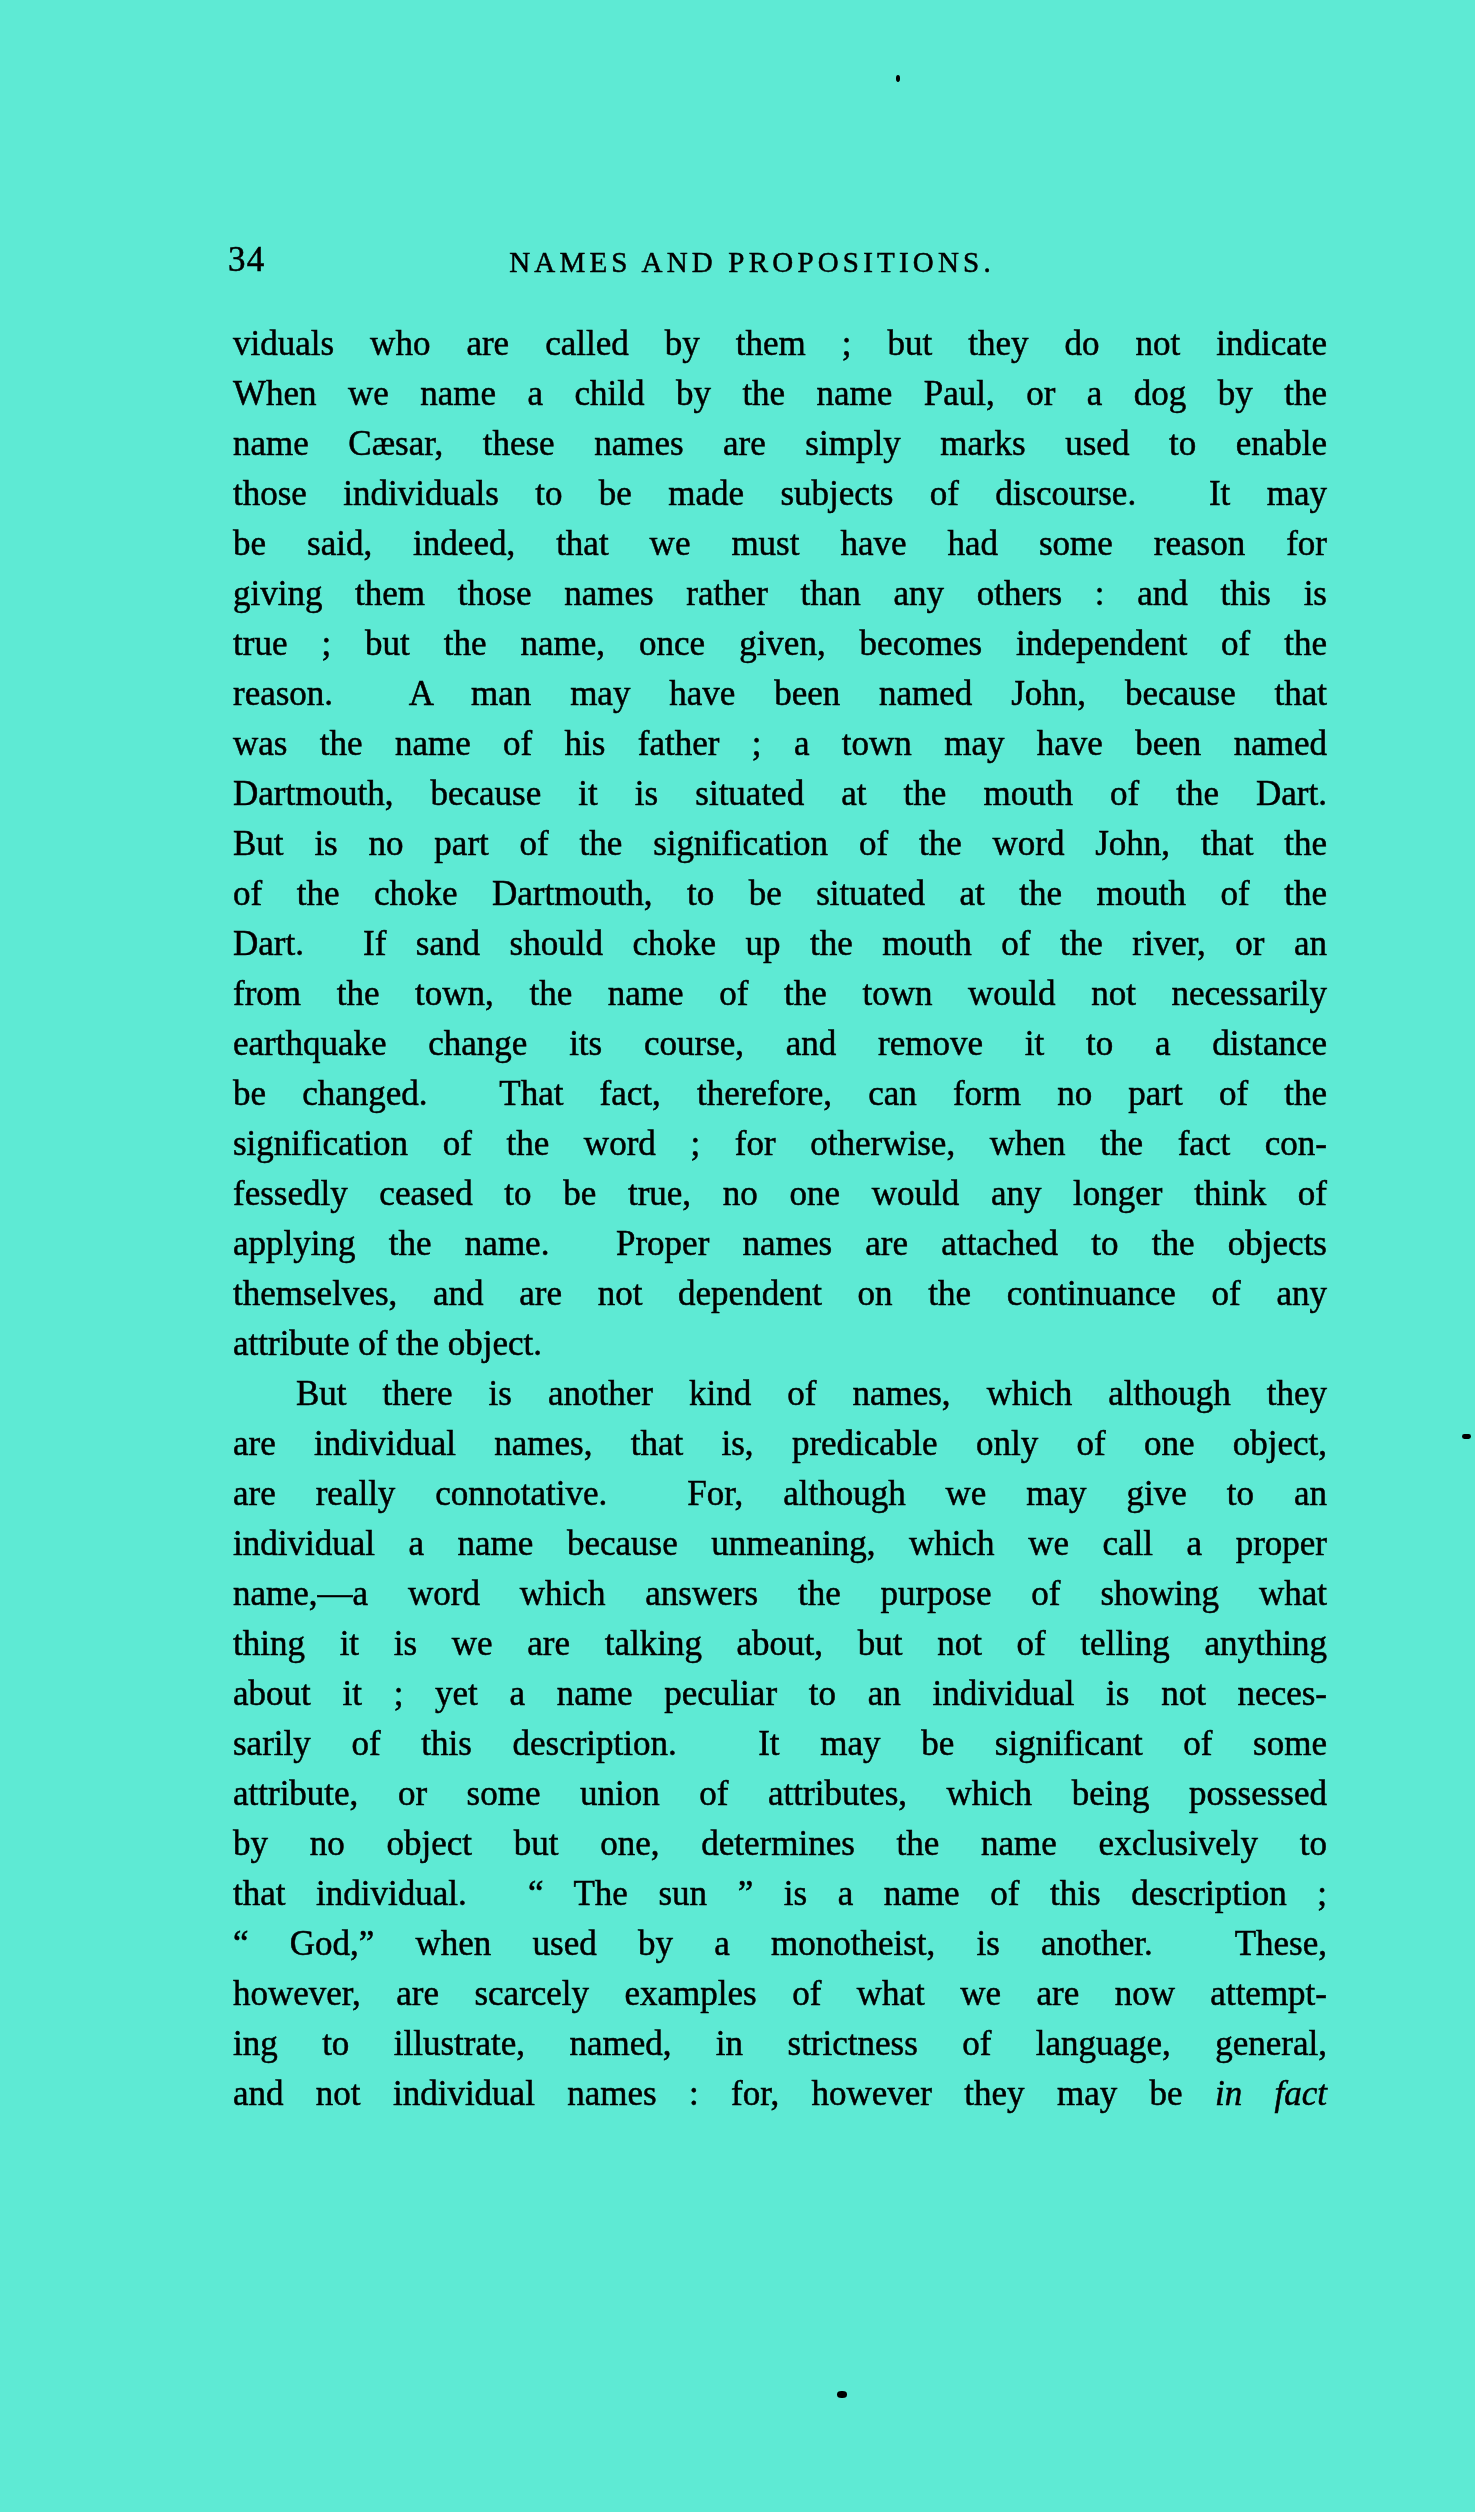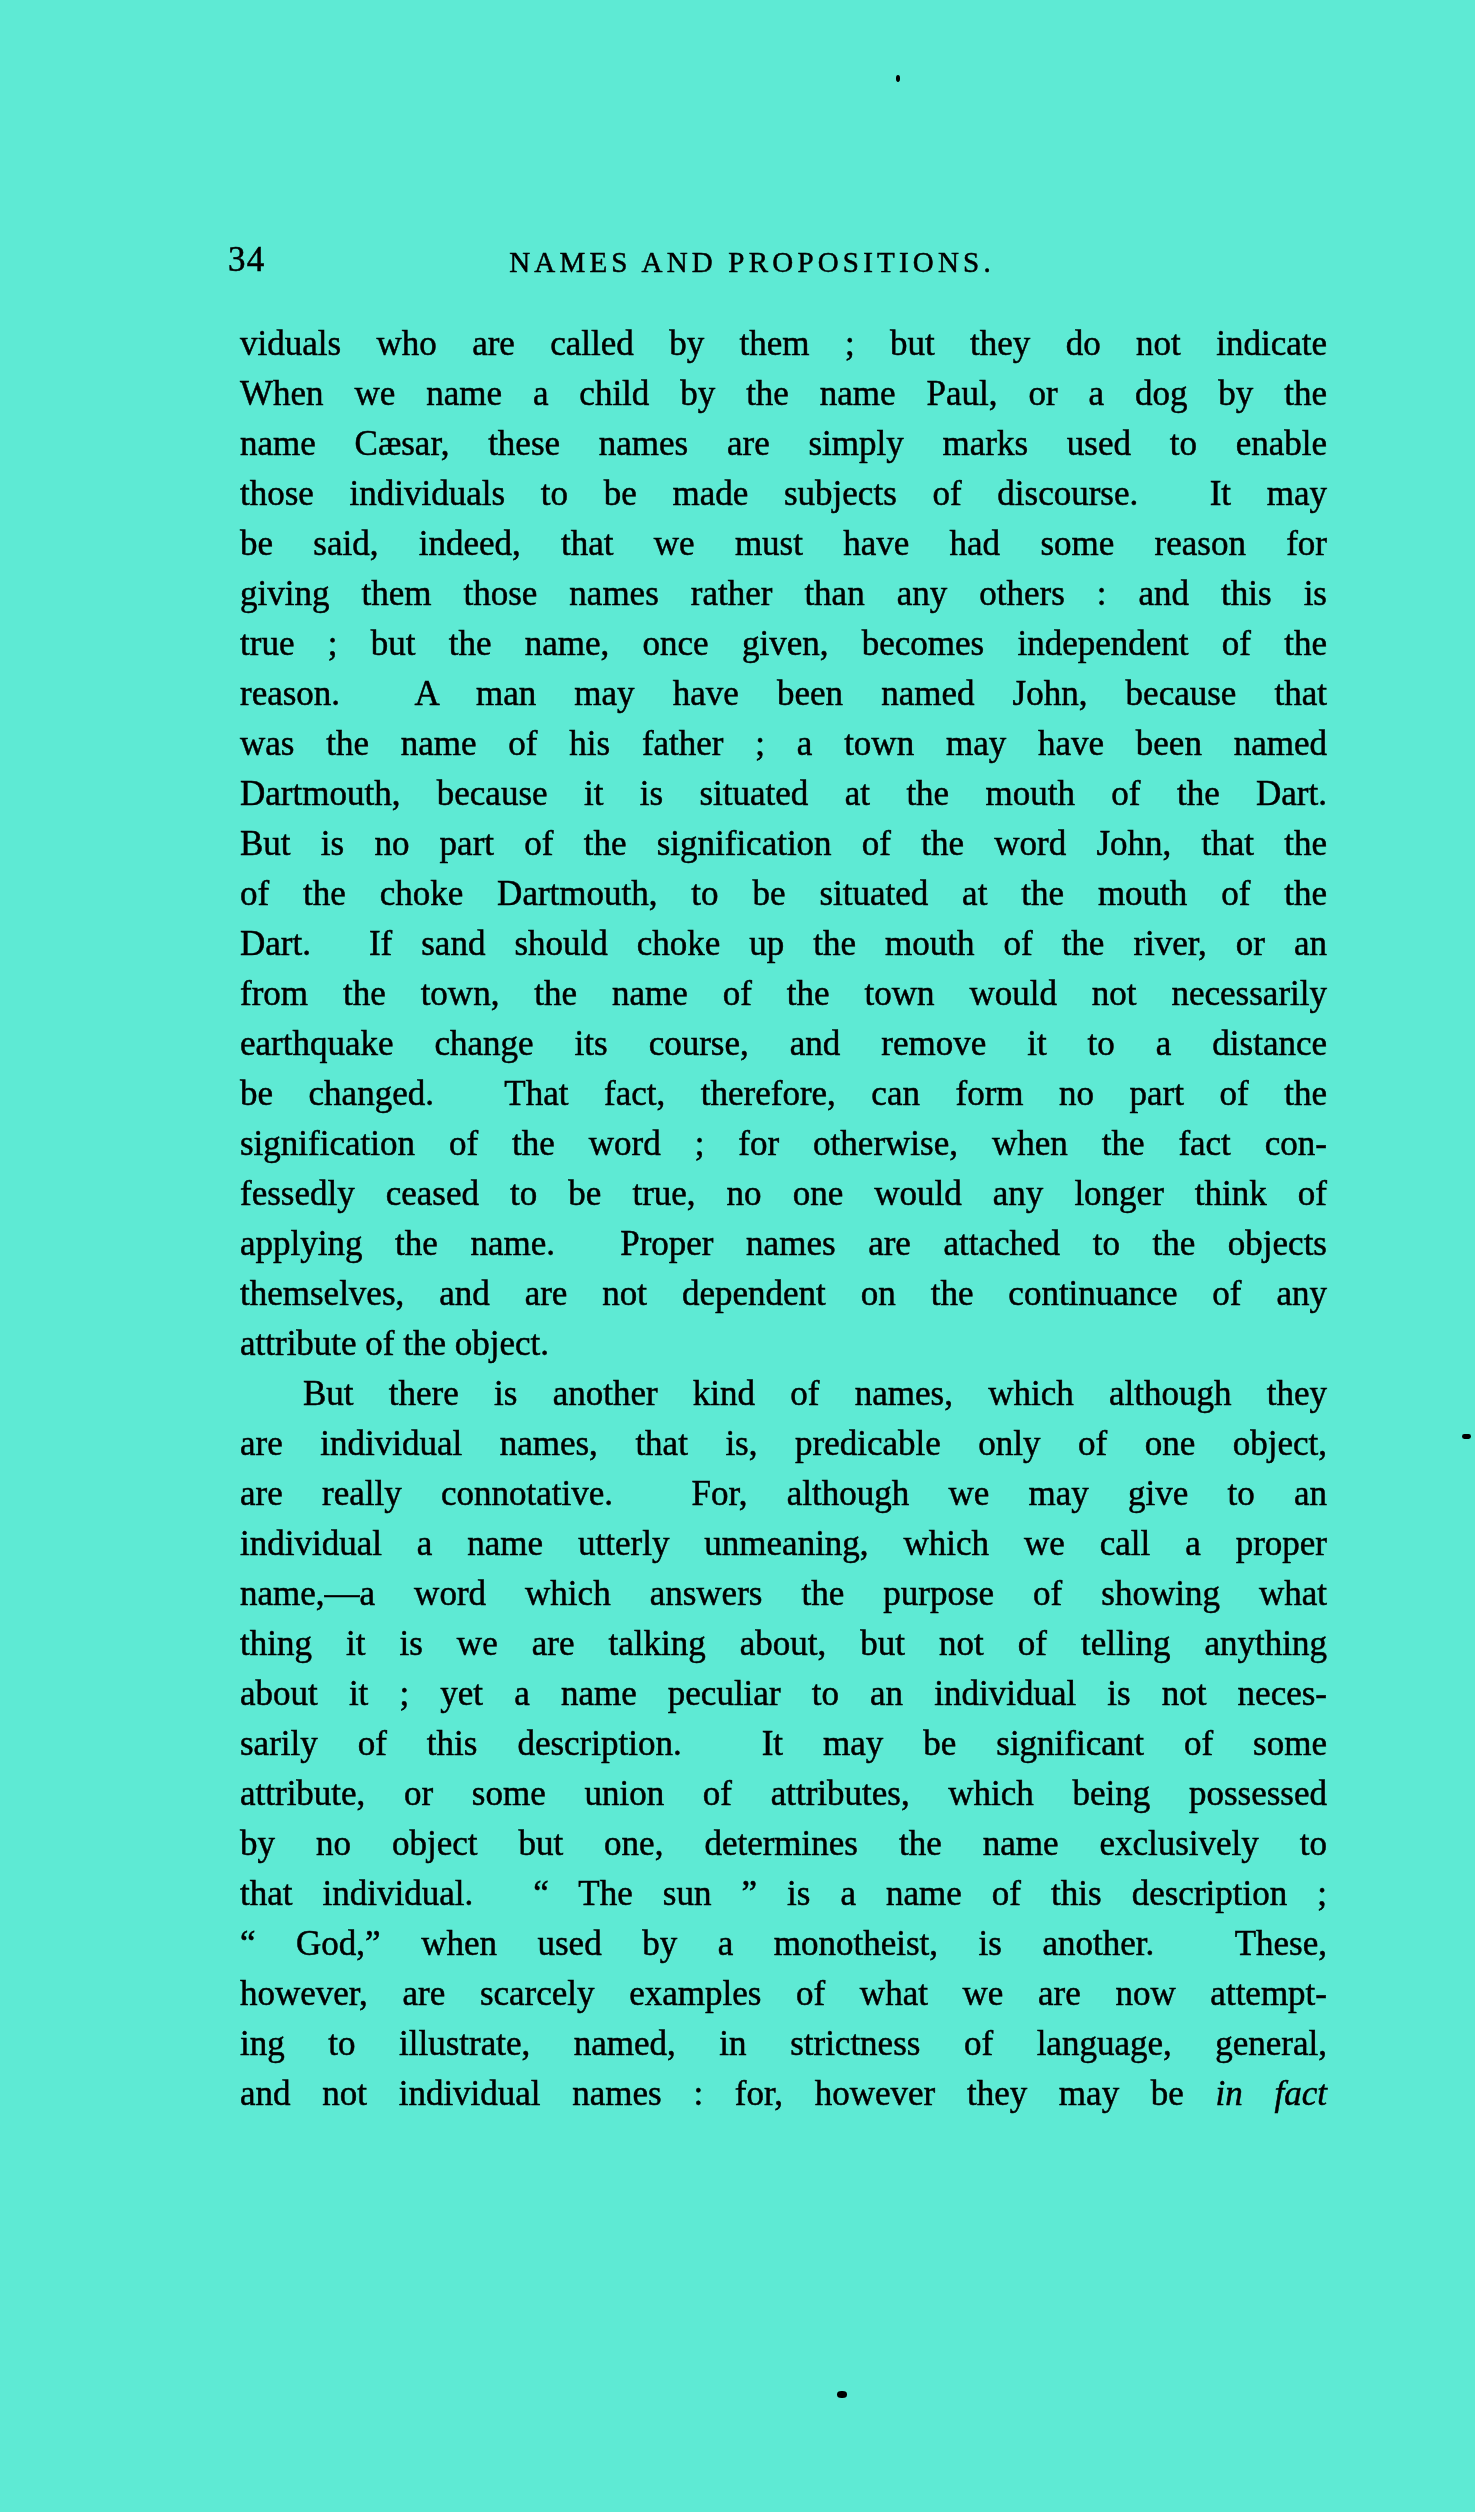--- a/index.html
+++ b/index.html
@@ -40,21 +40,20 @@
     font-size: 35px;
     line-height: 50px;
     -webkit-text-stroke: 0.5px #000;
   }
   .line {
     height: 50px;
     text-align: justify;
     text-align-last: justify;
     white-space: pre-wrap;
     overflow: visible;
-    margin-left: 7px;
   }
   .line.nojust { text-align-last: left; }
   .line.indent { text-indent: 63px; }
   .line i { font-style: italic; }
   .speck { position: absolute; background: #000; border-radius: 50%; }
   .speck-top    { left: 896px; top: 75px;  width: 4.2px;  height: 6.6px; }
   .speck-right  { left: 1462px; top: 1434px; width: 9px; height: 4.8px; border-radius: 2.4px; }
   .speck-bottom { left: 837px; top: 2391px; width: 10px; height: 7.1px; border-radius: 45%; }
 </style>
 </head>
@@ -86,21 +85,21 @@
       <div class="line"><span>earthquake change its course, and remove it to a distance</span></div>
       <div class="line"><span>be changed.  That fact, therefore, can form no part of the</span></div>
       <div class="line"><span>signification of the word ; for otherwise, when the fact con-</span></div>
       <div class="line"><span>fessedly ceased to be true, no one would any longer think of</span></div>
       <div class="line"><span>applying the name.  Proper names are attached to the objects</span></div>
       <div class="line"><span>themselves, and are not dependent on the continuance of any</span></div>
       <div class="line nojust"><span>attribute of the object.</span></div>
       <div class="line indent"><span>But there is another kind of names, which although they</span></div>
       <div class="line"><span>are individual names, that is, predicable only of one object,</span></div>
       <div class="line"><span>are really connotative.  For, although we may give to an</span></div>
-      <div class="line"><span>individual a name utterly unmeaning, which we call a proper</span></div>
+      <div class="line"><span>individual a name because unmeaning, which we call a proper</span></div>
       <div class="line"><span>name,—a word which answers the purpose of showing what</span></div>
       <div class="line"><span>thing it is we are talking about, but not of telling anything</span></div>
       <div class="line"><span>about it ; yet a name peculiar to an individual is not neces-</span></div>
       <div class="line"><span>sarily of this description.  It may be significant of some</span></div>
       <div class="line"><span>attribute, or some union of attributes, which being possessed</span></div>
       <div class="line"><span>by no object but one, determines the name exclusively to</span></div>
       <div class="line"><span>that individual.  “ The sun ” is a name of this description ;</span></div>
       <div class="line"><span>“ God,” when used by a monotheist, is another.  These,</span></div>
       <div class="line"><span>however, are scarcely examples of what we are now attempt-</span></div>
       <div class="line"><span>ing to illustrate, named, in strictness of language, general,</span></div>

